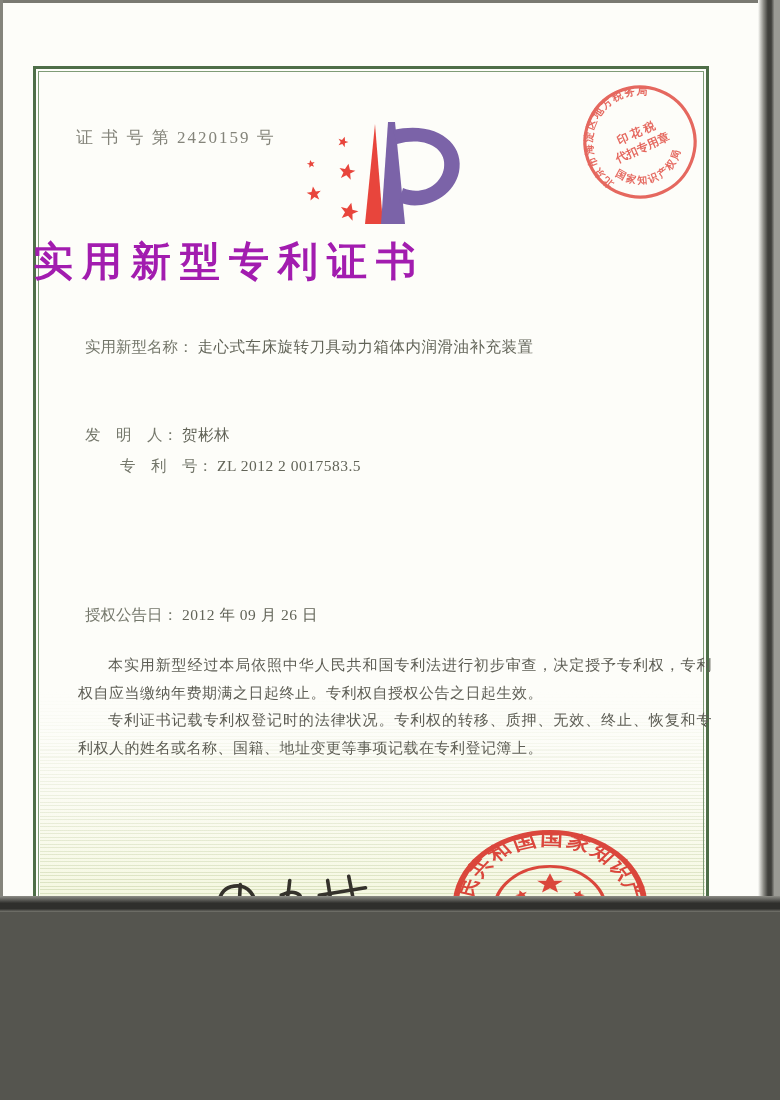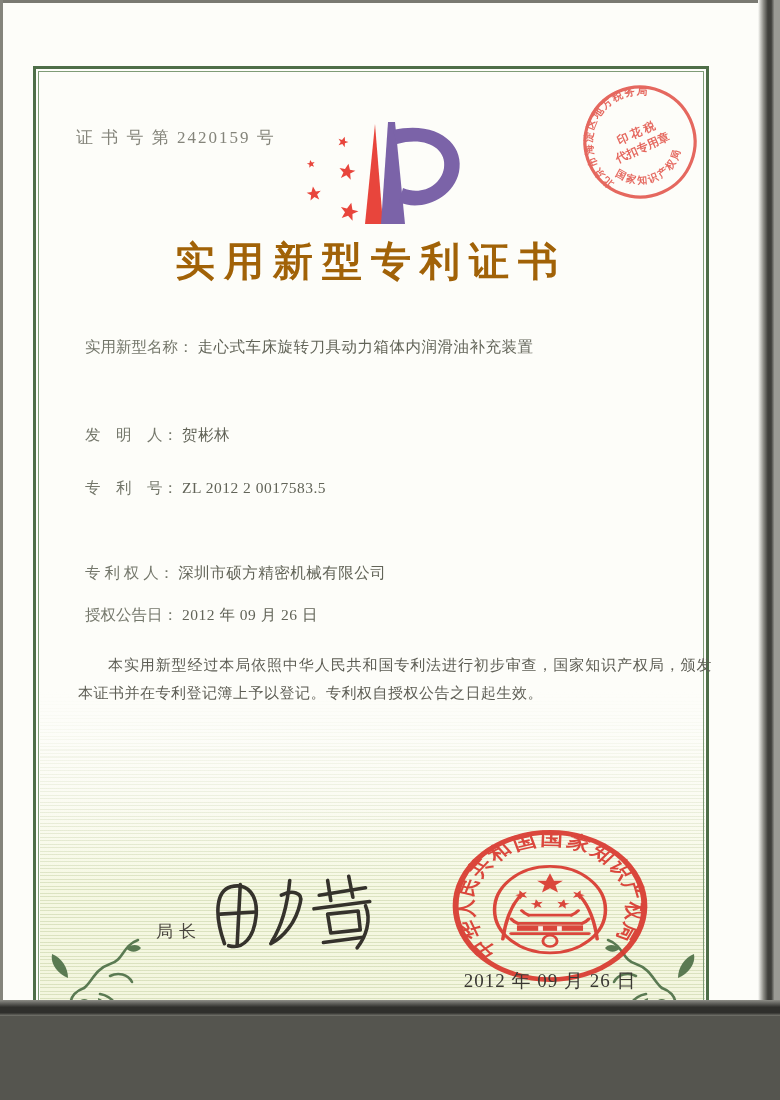--- a/index.html
+++ b/index.html
@@ -1,17 +1,17 @@
 <!DOCTYPE html>
 <html><head>
 <meta charset="utf-8">
 <style>
   html,body{margin:0;padding:0;}
   body{background:#55554f;font-family:"Liberation Serif","DejaVu Serif",serif;}
-  .page{position:relative;width:780px;height:1016px;background:#fdfdf9;overflow:hidden;}
+  .page{position:relative;width:780px;height:912px;background:#fdfdf9;overflow:hidden;}
 
   
   .edge-top{position:absolute;left:0;top:0;width:780px;height:3px;background:#7a7a72;}
   .edge-left{position:absolute;left:0;top:0;width:3px;height:1100px;background:#84847c;}
   .edge-right{position:absolute;right:0;top:0;width:22px;height:1100px;
     background:linear-gradient(to right,#fdfdf9 0,#8c8c86 25%,#3f3f3b 45%,#3f3f3b 60%,#9a9a94 75%,#9a9a94 100%);}
   .edge-bottom{position:absolute;left:0;bottom:0;width:780px;height:16px;
     background:linear-gradient(to bottom,#8d8d87 0,#2f2f2c 45%,#2f2f2c 80%,#777770 100%);}
 
   
@@ -29,27 +29,27 @@
     border:1px solid #7f9c77;}
 
   .flourish{position:absolute;width:104px;height:116px;}
   .flourish.fl-left{left:38px;top:936px;}
   .flourish.fl-right{left:604px;top:936px;transform:scaleX(-1);}
 
   .cert-no{position:absolute;left:76px;top:126px;font-size:17px;color:#84847a;letter-spacing:2px;}
 
   .logo{position:absolute;left:287px;top:116px;width:186px;height:122px;}
 
-  .title{position:absolute;left:33px;top:234px;width:676px;text-align:center;
-    font-size:40px;font-weight:700;color:#a16207;letter-spacing:9px;}
+  .title{position:absolute;left:33px;top:234px;width:676px;text-align:left;
+    font-size:40px;font-weight:700;color:#a21caf;letter-spacing:9px;}
 
   .row{position:absolute;left:85px;font-size:15.5px;color:#6e7066;white-space:nowrap;}
   .row .lbl{color:#74776b;}
   .row .val{color:#626458;margin-left:4px;letter-spacing:0.5px;}
-  .r0{top:337px;text-align:right;} .r1{top:396px;margin-top:29px;} .r2{top:478px;} .r3{top:507px;} .r4{top:563px;} .r5{top:605px;}
+  .r0{top:337px;text-align:right;} .r1{top:396px;margin-top:29px;} .r2{top:456px;margin-left:35px;} .r3{top:507px;} .r4{top:563px;} .r5{top:605px;}
 
   .paras{position:absolute;left:78px;top:652px;width:634px;}
   .paras p{margin:0;text-indent:2em;font-size:15px;line-height:27.5px;color:#5d5d54;
     text-align:justify;letter-spacing:0.5px;}
 
   .sig-label{position:absolute;left:156px;top:920px;font-size:17px;color:#4a463f;letter-spacing:6px;}
   .sig-svg{position:absolute;left:205px;top:872px;width:180px;height:100px;}
 
   .seal-svg{position:absolute;left:444px;top:824px;width:212px;height:164px;opacity:0.93;}
   .seal-date{position:absolute;left:455px;top:968px;width:190px;text-align:center;
@@ -129,29 +129,27 @@
 
   <div class="row r0">
     <span class="lbl">实用新型名称：</span><span class="val">走心式车床旋转刀具动力箱体内润滑油补充装置</span>
   </div>
   <div class="row r1">
     <span class="lbl">发　明　人：</span><span class="val">贺彬林</span>
   </div>
   <div class="row r2">
     <span class="lbl">专　利　号：</span><span class="val">ZL 2012 2 0017583.5</span>
   </div>
-  <div class="row r4">
-    <span class="lbl">专 利 权 人：</span><span class="val">深圳市硕方精密机械有限公司</span>
-  </div>
   <div class="row r5">
     <span class="lbl">授权公告日：</span><span class="val">2012 年 09 月 26 日</span>
   </div>
 
   <div class="paras">
-    <p>本实用新型经过本局依照中华人民共和国专利法进行初步审查，国家知识产权局，颁发本证书并在专利登记簿上予以登记。专利权自授权公告之日起生效。</p>
+    <p>本实用新型经过本局依照中华人民共和国专利法进行初步审查，决定授予专利权，专利权自应当缴纳年费期满之日起终止。专利权自授权公告之日起生效。</p>
+    <p>专利证书记载专利权登记时的法律状况。专利权的转移、质押、无效、终止、恢复和专利权人的姓名或名称、国籍、地址变更等事项记载在专利登记簿上。</p>
   </div>
 
   <div class="sig-label">局长</div>
   <svg class="sig-svg" viewBox="0 0 170 95">
     <g fill="none" stroke="#35322c" stroke-width="3.4" stroke-linecap="round" stroke-linejoin="round">
       <path d="M18,68 C8,40 10,18 24,14 C40,10 50,22 48,42 C46,62 36,74 22,70"></path>
       <path d="M33,12 L30,70"></path>
       <path d="M14,40 L48,38"></path>
       <path d="M72,22 C82,17 93,19 90,29 C86,48 74,62 62,68"></path>
       <path d="M80,8 C78,30 72,52 63,66"></path>

